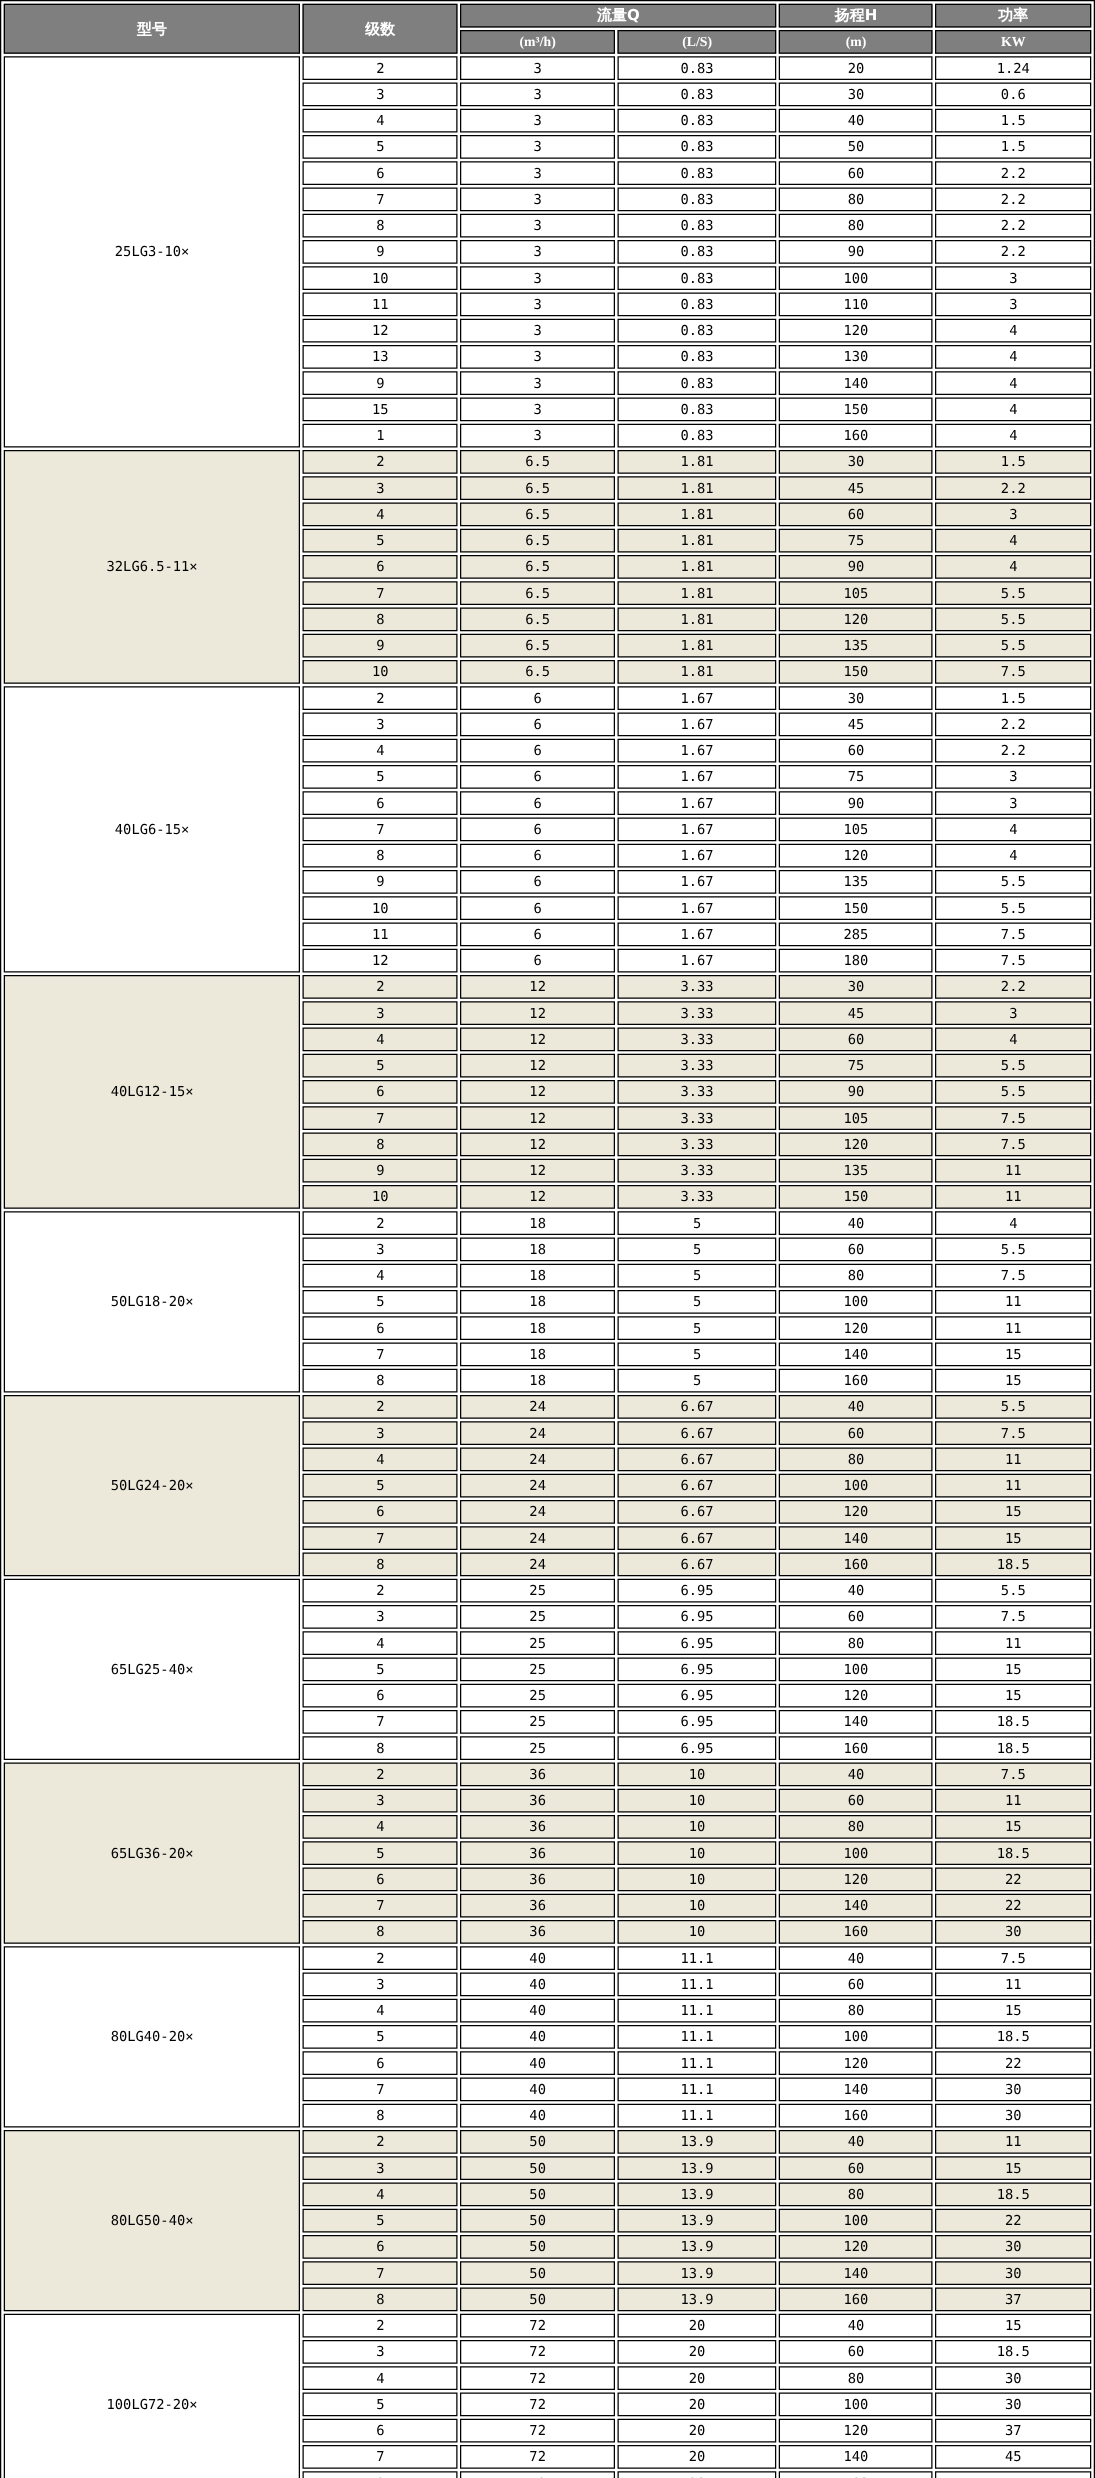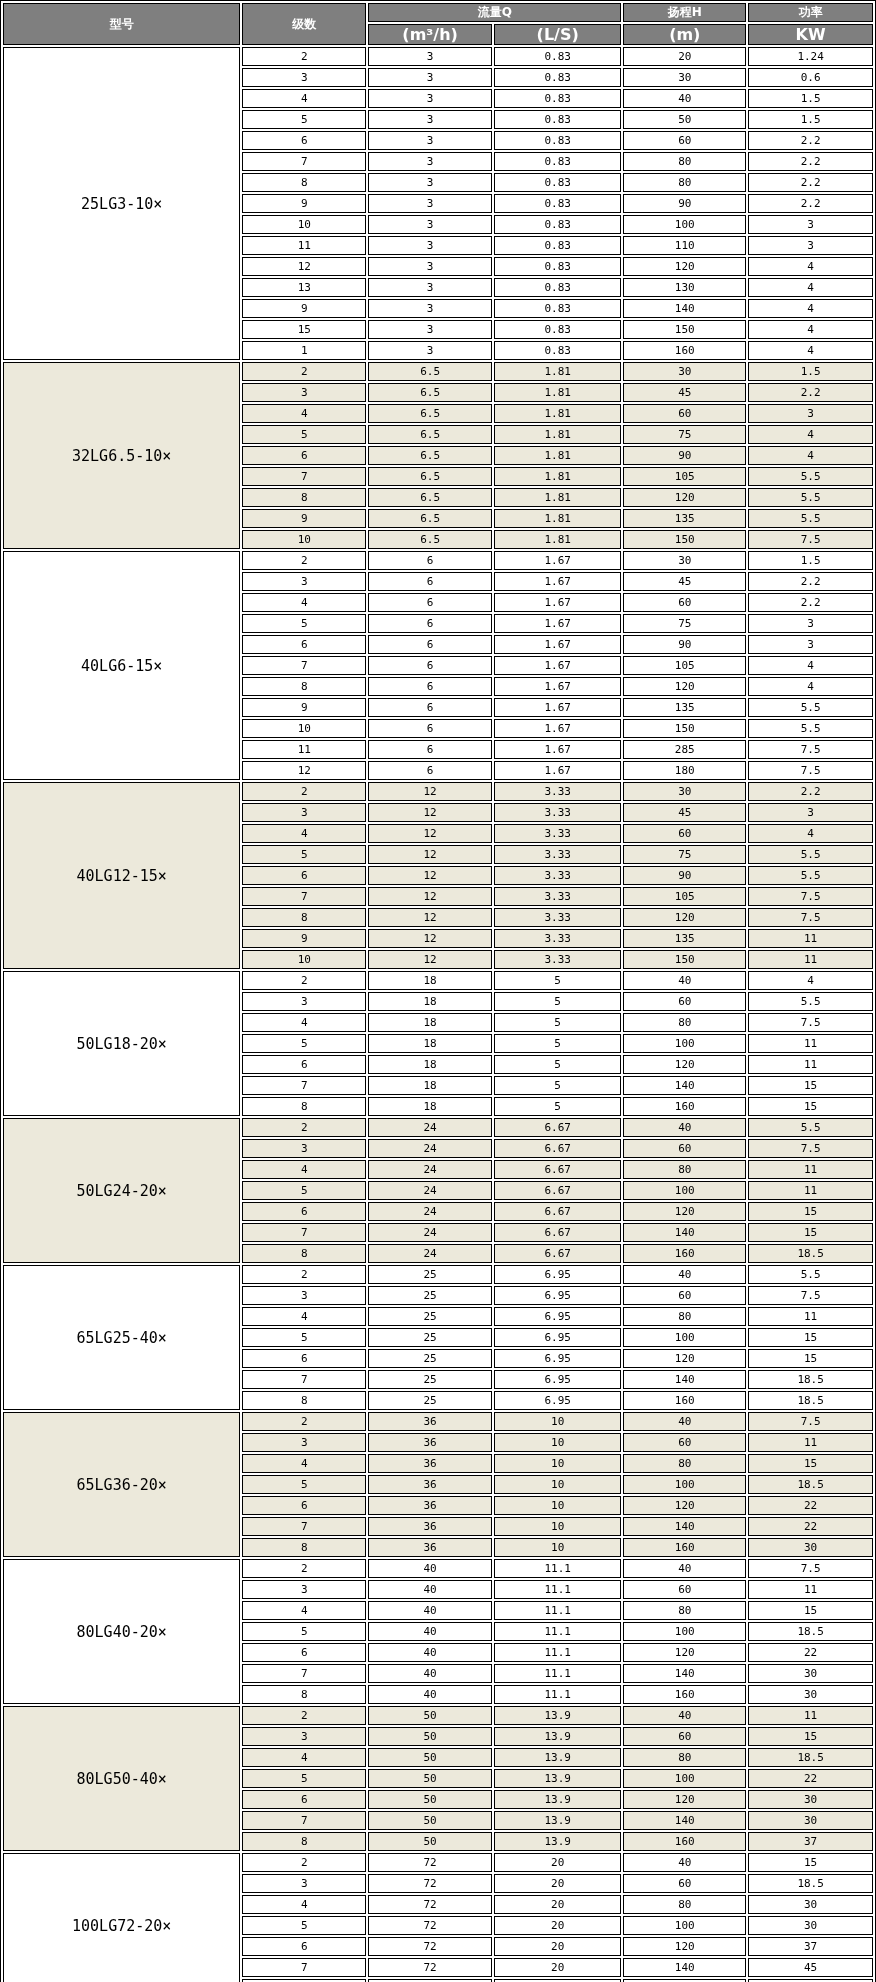--- a/index.html
+++ b/index.html
@@ -34,30 +34,31 @@
   .spec-table thead th {
     background: #7f7f7f;
     color: #ffffff;
     font-weight: bold;
     font-size: 12px;
     height: 15px;
     font-family: "DejaVu Sans", "Liberation Sans", sans-serif;
   }
   .spec-table thead tr.subhead th {
     height: 17px;
-    font-size: 16px;
+    font-size: 11px;
+    font-family: Liberation Serif, serif;
   }
   .spec-table td {
     font-size: 11px;
     color: #000000;
     height: 17px;
   }
   tbody.group { background: #ffffff; }
   tbody.group.alt { background: #ece9db; }
-  td.model-cell { font-size: 15px; }
+  td.model-cell { font-size: 11px; }
 </style>
 </head>
 <body>
 
 <table class="spec-table" id="spec-table">
   <colgroup>
     <col class="c-model">
     <col class="c-stages">
     <col class="c-m3h">
     <col class="c-ls">
@@ -182,21 +183,21 @@
       <tr>
         <td>1</td>
         <td>3</td>
         <td>0.83</td>
         <td>160</td>
         <td>4</td>
       </tr>
     </tbody>
     <tbody class="group alt">
       <tr>
-        <td class="model-cell" rowspan="9">32LG6.5-10×</td>
+        <td class="model-cell" rowspan="9">32LG6.5-11×</td>
         <td>2</td>
         <td>6.5</td>
         <td>1.81</td>
         <td>30</td>
         <td>1.5</td>
       </tr>
       <tr>
         <td>3</td>
         <td>6.5</td>
         <td>1.81</td>

